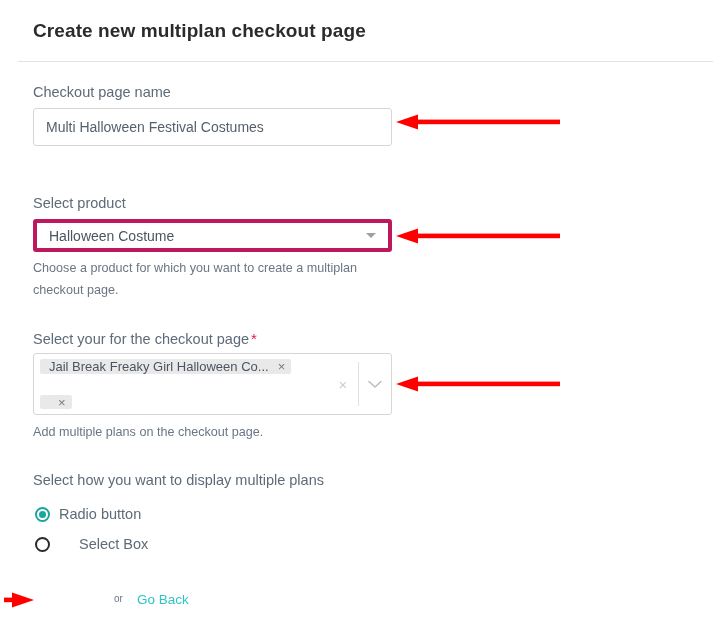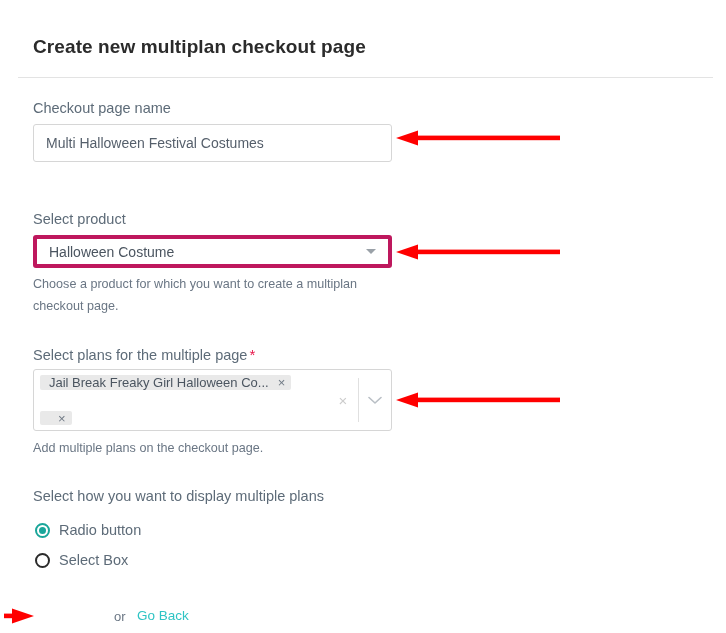--- a/index.html
+++ b/index.html
@@ -33,21 +33,21 @@
     left: 18px;
     top: 61px;
     width: 695px;
     height: 1px;
     background: #e3e3e3;
   }
 
   
   .form-area {
     position: absolute;
-    left: 0; top: 16px;
+    left: 0; top: 0;
     width: 726px; height: 453px;
   }
   .field-label {
     position: absolute;
     font-size: 14.5px;
     color: #5d6b78;
     white-space: nowrap;
   }
   .req-star {
     color: #e8174a;
@@ -224,21 +224,21 @@
     color: #fff;
     font-family: "Liberation Sans", sans-serif;
     font-size: 14px;
     cursor: pointer;
     line-height: 30px;
   }
   .or-text {
     position: absolute;
     left: 114px;
     top: 593px;
-    font-size: 13px;
+    font-size: 10px;
     color: #6a7684;
   }
   .go-back {
     position: absolute;
     left: 137px;
     top: 592px;
     font-size: 13.5px;
     color: #2ec4c4;
     text-decoration: none;
     cursor: pointer;
@@ -260,21 +260,21 @@
   <input class="text-input" type="text" value="Multi Halloween Festival Costumes" style="">
 
   <div class="field-label" style="left:33px; top:195px;">Select product</div>
   <div class="select-box">
     <span class="select-value">Halloween Costume</span>
     <span class="caret"></span>
   </div>
   <div class="helper-text" style="left:33px; top:257px; width:370px;">Choose a product for which you want to create a multiplan checkout page.</div>
 
   <div class="field-label" style="left:33px; top:330px;">
-    <span>Select plans for the multiple page</span><span class="req-star">*</span>
+    <span>Select your for the checkout page</span><span class="req-star">*</span>
   </div>
 
   <div class="multi-select">
     <div class="chips-wrap">
       <div class="chip">
         <span class="chip-label">Jail Break Freaky Girl Halloween Co...</span>
         <span class="chip-x">×</span>
       </div>
       <div class="chip">
         <span class="chip-x">×</span>
@@ -294,21 +294,21 @@
 
   <div class="field-label" style="left:33px; top:472px;">Select how you want to display multiple plans</div>
 
   <div class="radio-row" style="left:35px; top:506px;">
     <span class="radio-outer">
       <span class="radio-dot"></span>
     </span>
     <span class="radio-label">Radio button</span>
   </div>
 
-  <div class="radio-row" style="left:35px; top:536px;">
+  <div class="radio-row" style="left:35px; top:536px;gap:20px;">
     <span class="radio-outer off"></span>
     <span class="radio-label">Select Box</span>
   </div>
 
   <span class="or-text">or</span>
   <a class="go-back">Go Back</a>
 
   <div class="annot" style="left:396px; top:114px;">
     <svg width="164" height="16" viewBox="0 0 164 16">
       <polygon points="0,8 22,0.5 22,15.5" fill="#ff0000"></polygon>

